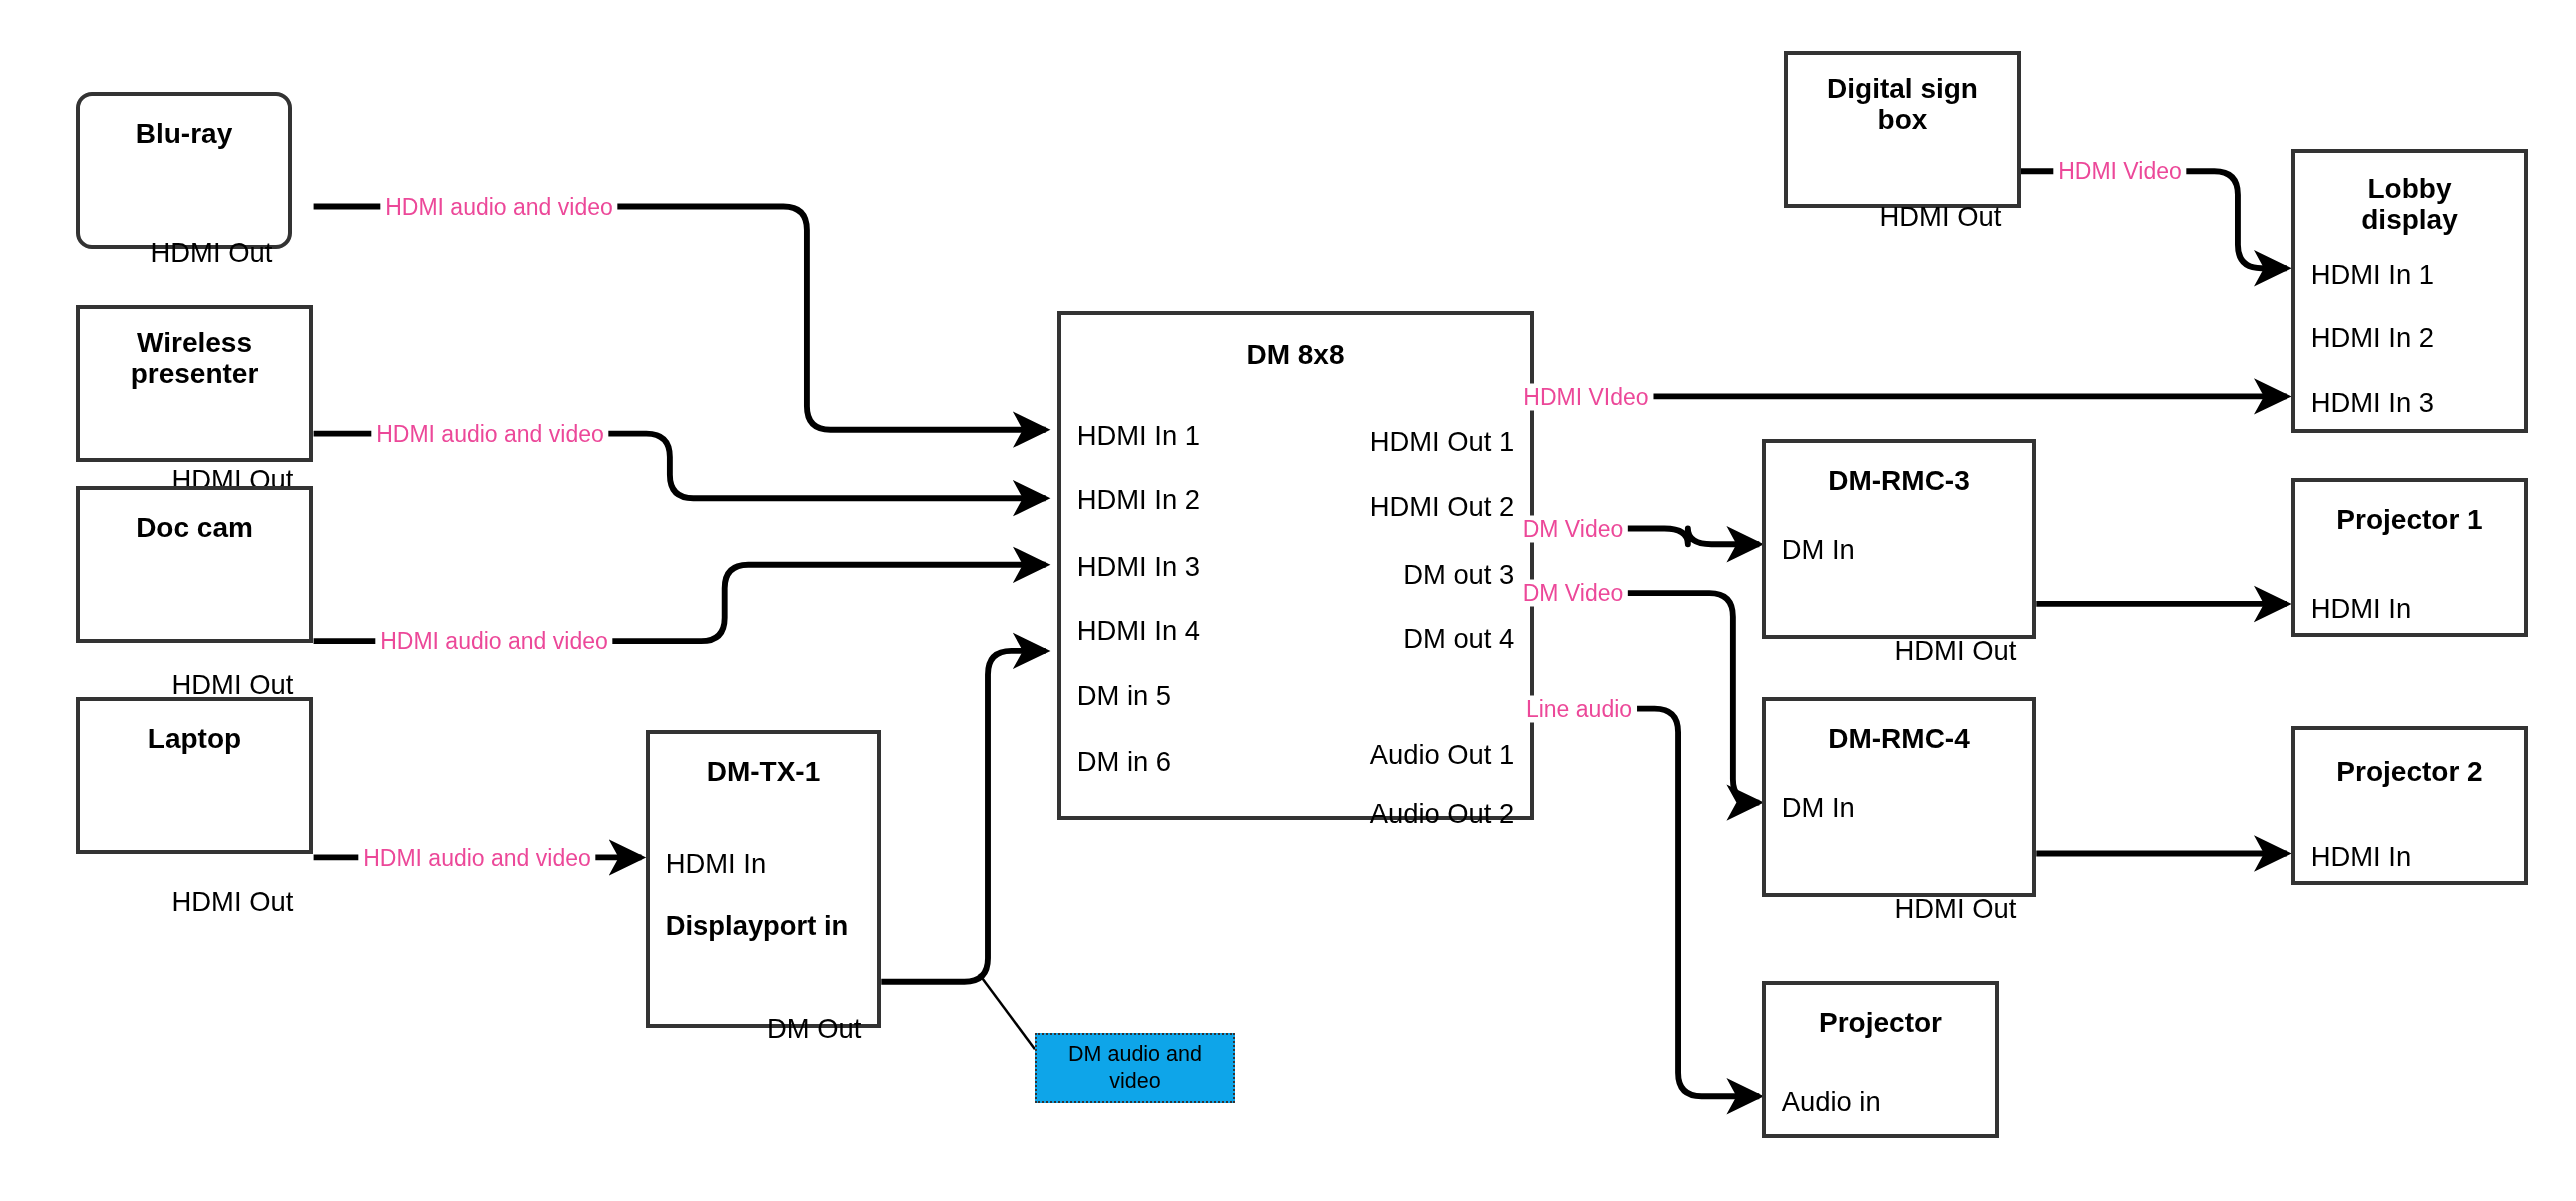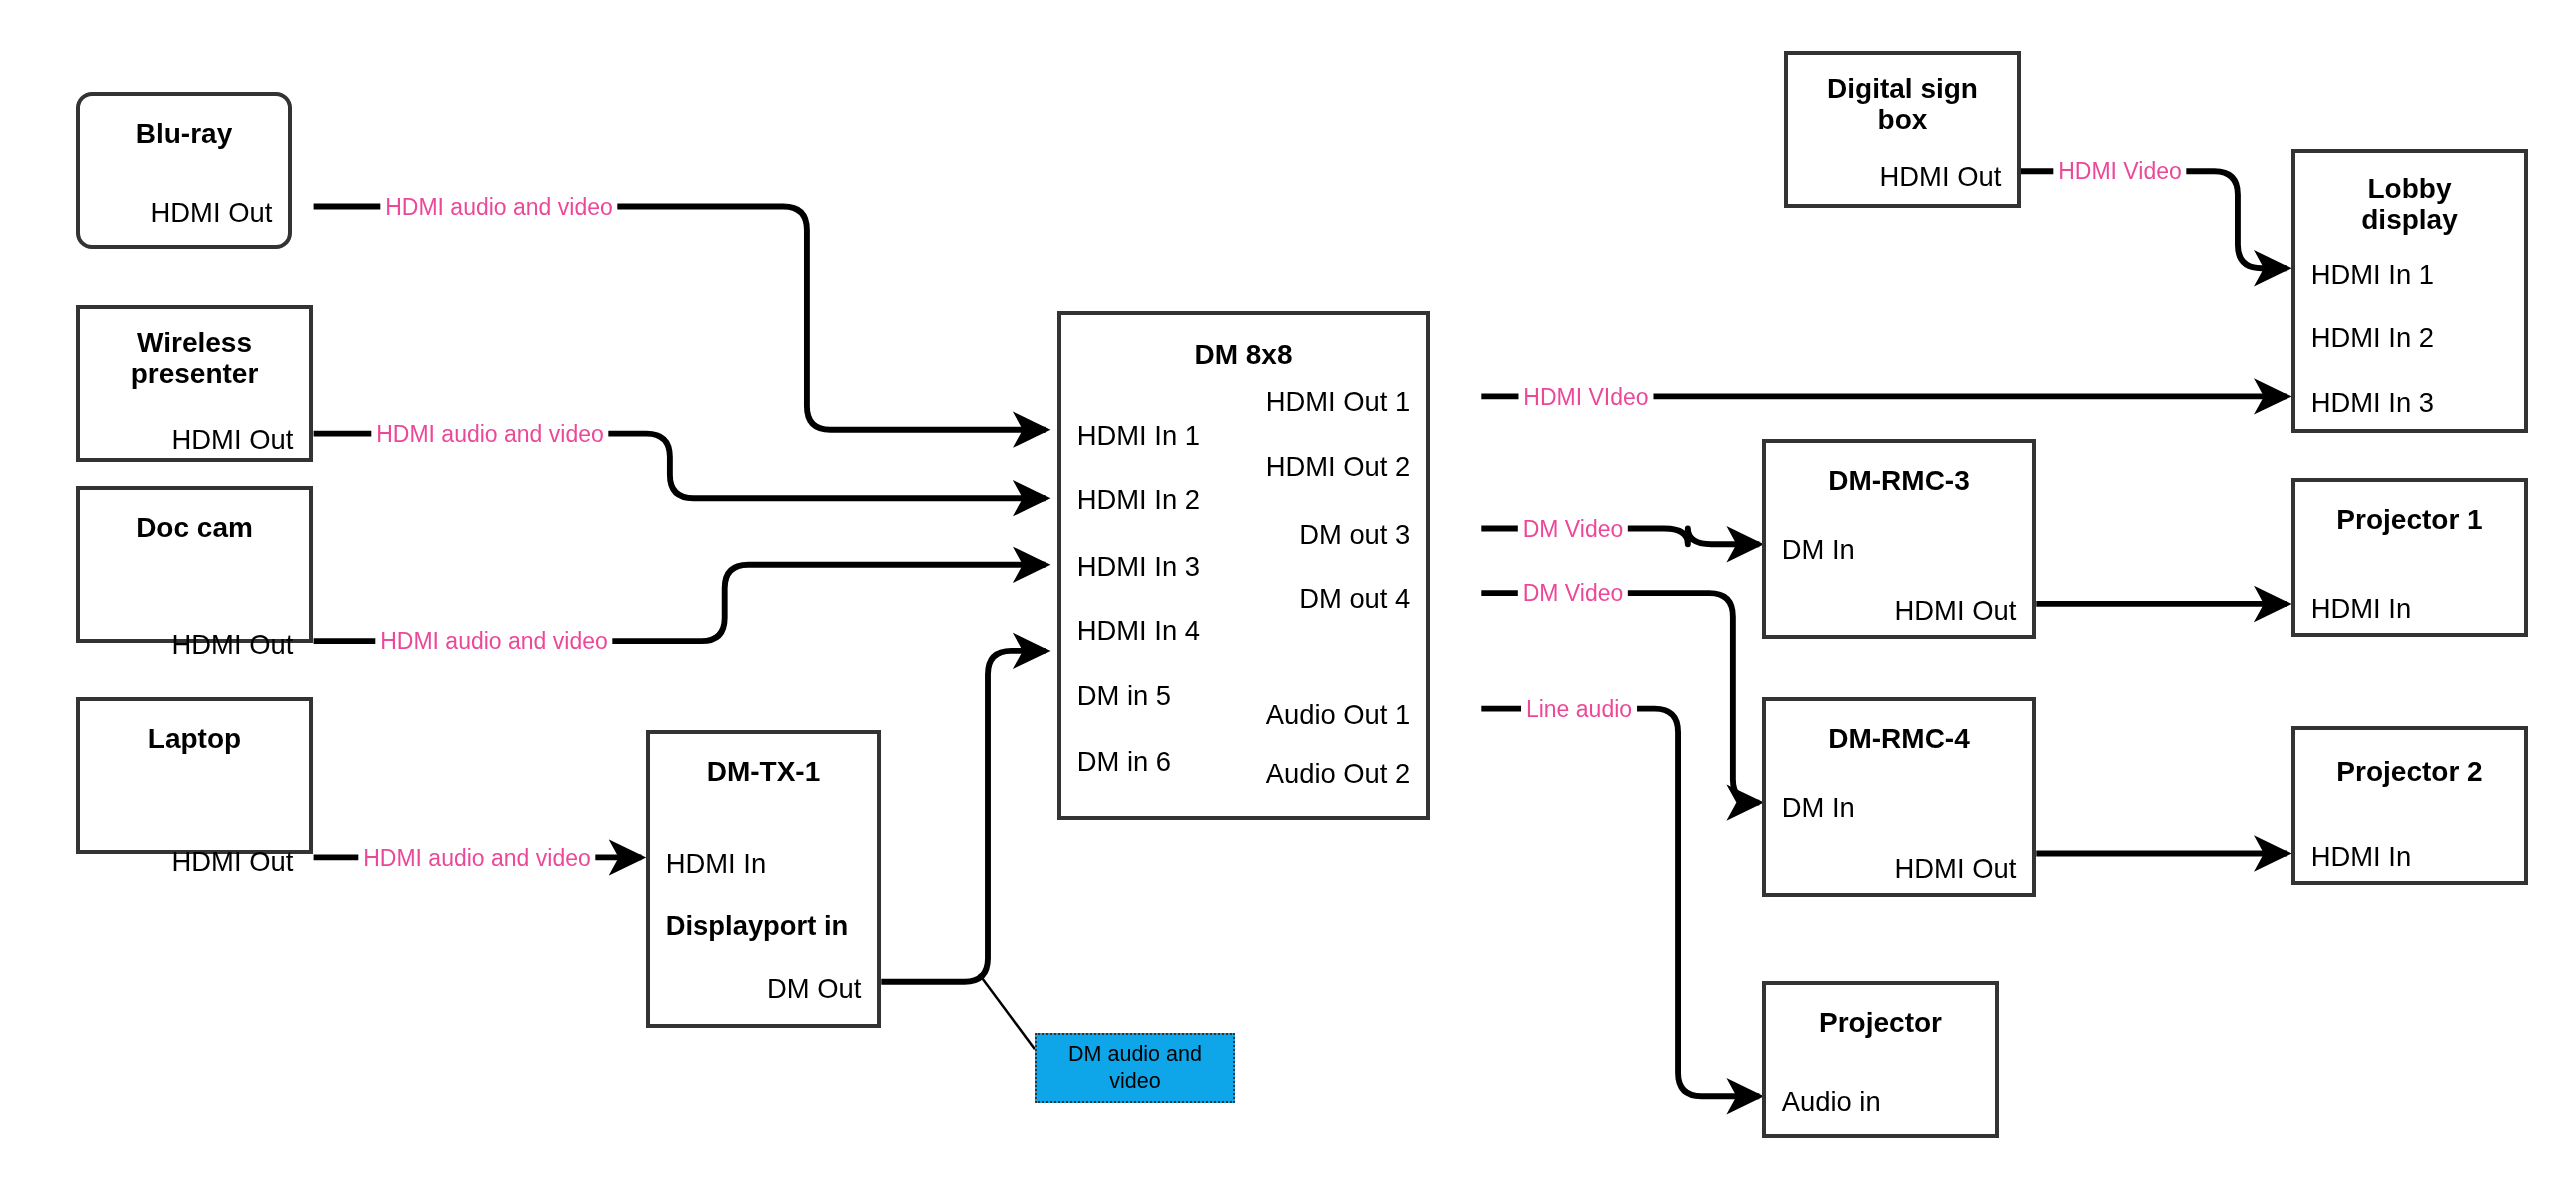--- a/index.html
+++ b/index.html
@@ -54,21 +54,21 @@
     color: #000000;
     line-height: 1.12;
   }
   .port {
     position: absolute;
     font-size: 27.4px;
     color: #000000;
     white-space: nowrap;
   }
   .port.left  { left: 15.7px; }
-  .port.right { right: 15.7px; }
+  .port.right { right: 15.7px; margin-top: 40px; }
   .edge-label {
     position: absolute;
     font-size: 23px;
     color: #ec4899;
     white-space: nowrap;
     background: #ffffff;
     padding: 0 4.9px;
     transform: translate(-50%, -50%);
     text-align: left;
   }
@@ -150,21 +150,21 @@
     <div class="port right" style="top:145px;">HDMI Out</div>
   </div>
 
   <div class="node" style="left:646px; top:730px; width:235px; height:298px;">
     <div class="node-title" style="top:21.5px;">DM-TX-1</div>
     <div class="port left" style="top:114px;">HDMI In</div>
     <div class="port left" style="top:176px;font-weight:bold;">Displayport in</div>
     <div class="port right" style="top:239px;">DM Out</div>
   </div>
 
-  <div class="node" style="left:1057px; top:311px; width:373px; height:509px;">
+  <div class="node" style="left:1057px; top:311px; width:477px; height:509px;">
     <div class="node-title" style="top:23.5px;">DM 8x8</div>
     <div class="port left" style="top:105px;">HDMI In 1</div>
     <div class="port left" style="top:169px;">HDMI In 2</div>
     <div class="port left" style="top:236px;">HDMI In 3</div>
     <div class="port left" style="top:300px;">HDMI In 4</div>
     <div class="port left" style="top:365px;">DM in 5</div>
     <div class="port left" style="top:431px;">DM in 6</div>
     <div class="port right" style="top:71px;">HDMI Out 1</div>
     <div class="port right" style="top:136px;">HDMI Out 2</div>
     <div class="port right" style="top:204px;">DM out 3</div>

